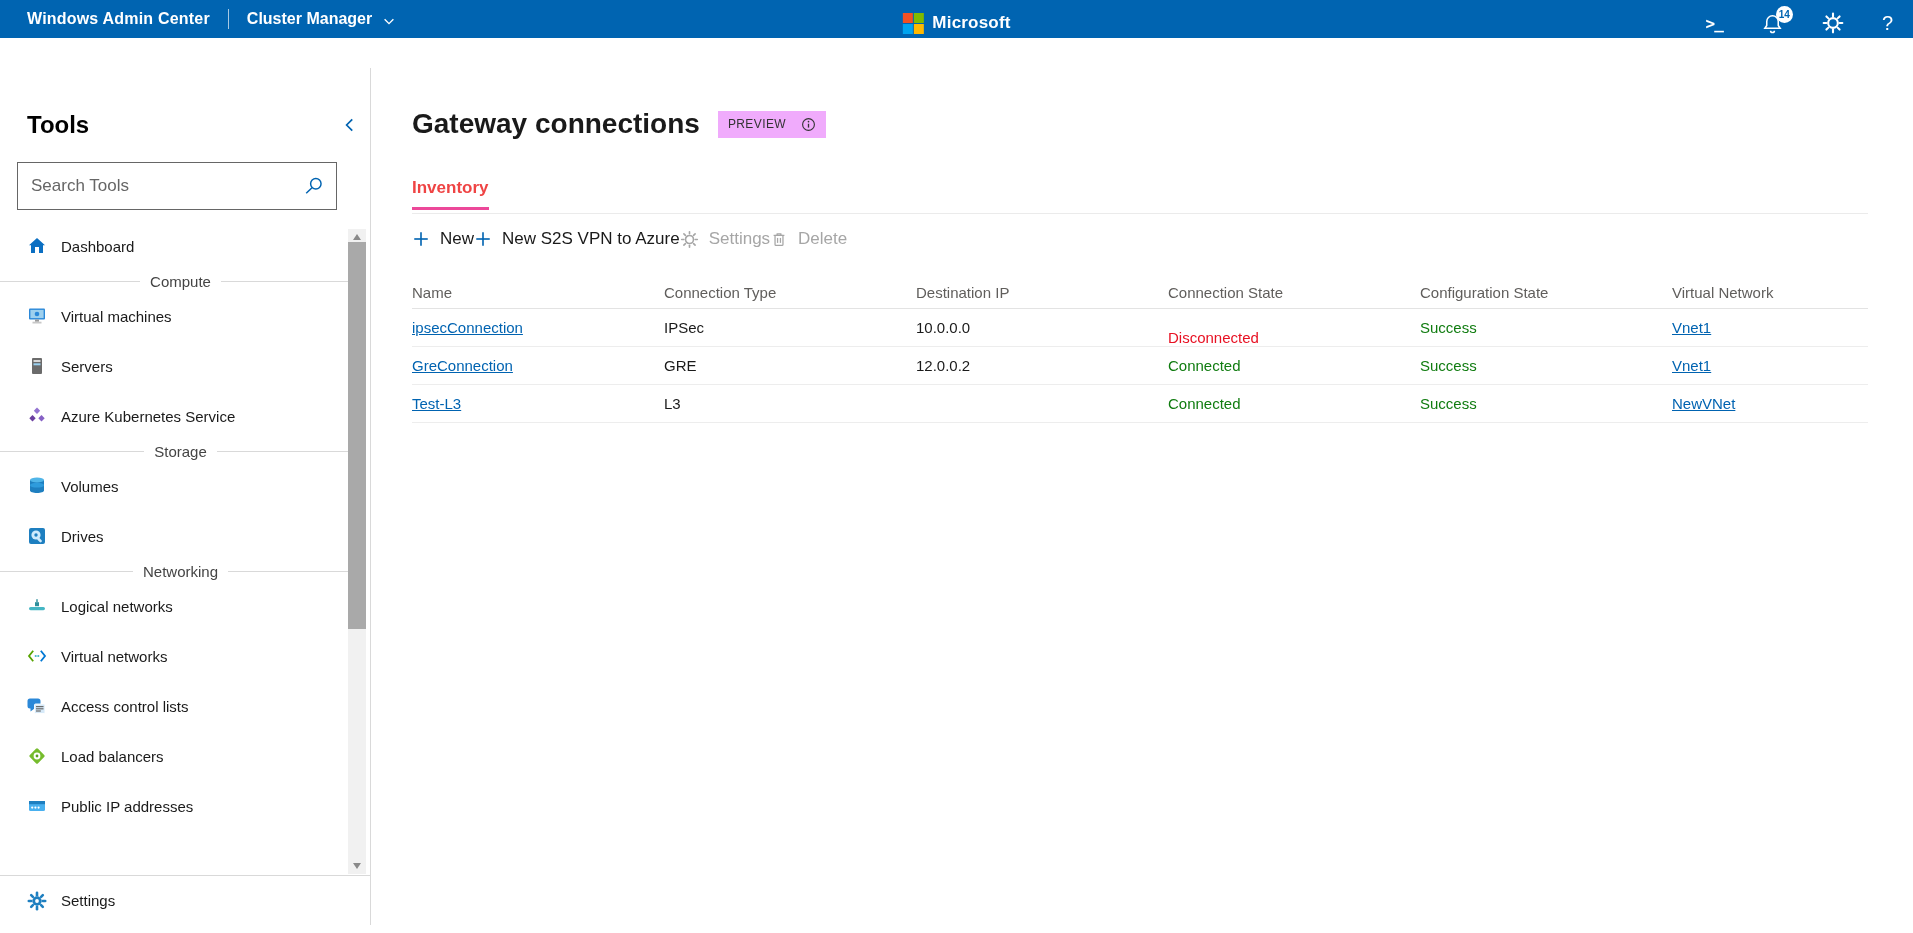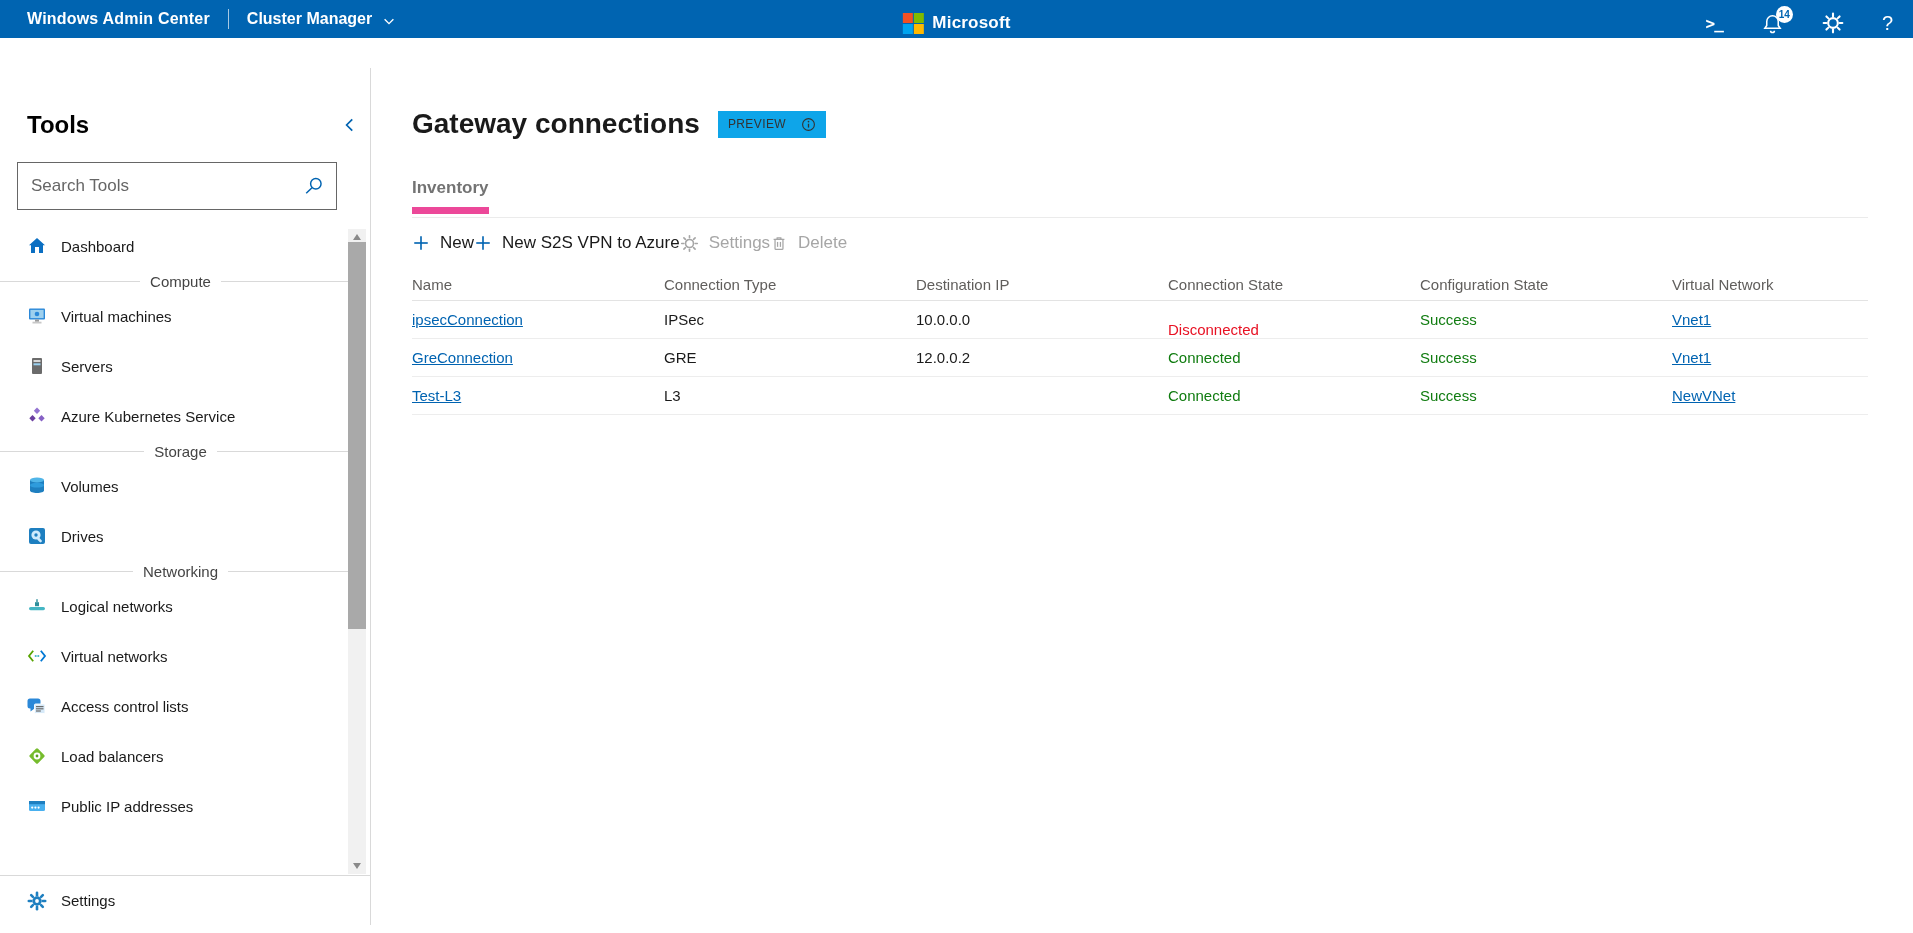--- a/index.html
+++ b/index.html
@@ -48,30 +48,30 @@
   .sb-scroll { position:absolute; top:191px; right:5px; width:18px; height:645px; background:#f1f1f1; }
   .sb-thumb { position:absolute; top:13px; left:0; width:18px; height:387px; background:#a9a9a9; }
   .arr { position:absolute; left:5px; width:0; height:0; border-left:4px solid transparent; border-right:4px solid transparent; }
   .arr-up { top:5px; border-bottom:6px solid #8a8a8a; }
   .arr-down { bottom:5px; border-top:6px solid #8a8a8a; }
 
   
   .content { flex:1; padding:66px 45px 0 41px; min-width:0; }
   .title-row { display:flex; align-items:center; gap:18px; height:40px; }
   .page-title { font-size:28px; font-weight:700; color:#1a1a1a; }
-  .preview-badge { background:#0ea5e9; color:#333; font-size:12px; letter-spacing:.4px; padding:6px 10px; display:flex; align-items:center; gap:15px; }
+  .preview-badge { background:#f0abfc; color:#333; font-size:12px; letter-spacing:.4px; padding:6px 10px; display:flex; align-items:center; gap:15px; }
   .tabs-row { margin-top:34px; border-bottom:1px solid #ebebeb; padding-bottom:3px; }
-  .tab { display:inline-block; font-size:17px; font-weight:600; color:#737373; padding-bottom:9px; border-bottom:7px solid #ec4899; cursor:pointer; }
+  .tab { display:inline-block; font-size:17px; font-weight:600; color:#ef4444; padding-bottom:9px; border-bottom:3px solid #ec4899; cursor:pointer; }
   .toolbar { height:50px; display:flex; align-items:center; }
   .tb-btn { display:flex; align-items:center; gap:10px; font-size:17px; color:#1a1a1a; cursor:pointer; background:none; border:none; font-family:"Liberation Sans", sans-serif; }
   .tb-btn.disabled { color:#a6a6a6; cursor:default; }
 
   .grid-table { width:100%; }
   .g-row { display:grid; grid-template-columns:252px 252px 252px 252px 252px 1fr; align-items:center; }
-  .g-head { height:33px; border-bottom:1px solid #e3e3e3; }
+  .g-head { height:33px; border-bottom:1px solid #e3e3e3;margin-top:12px; }
   .g-head .g-cell { font-size:15px; color:#605e5c; }
   .g-body { height:38px; border-bottom:1px solid #ededed; cursor:pointer; }
   .g-cell { font-size:15px; color:#1a1a1a; padding-right:12px; white-space:nowrap; overflow:hidden; }
   .cell-link { color:#0063b1; text-decoration:underline; cursor:pointer; }
   .txt-red { color:#e81123;margin-top:20px; }
   .txt-green { color:#107c10; }
 </style>
 </head>
 <body>
 

